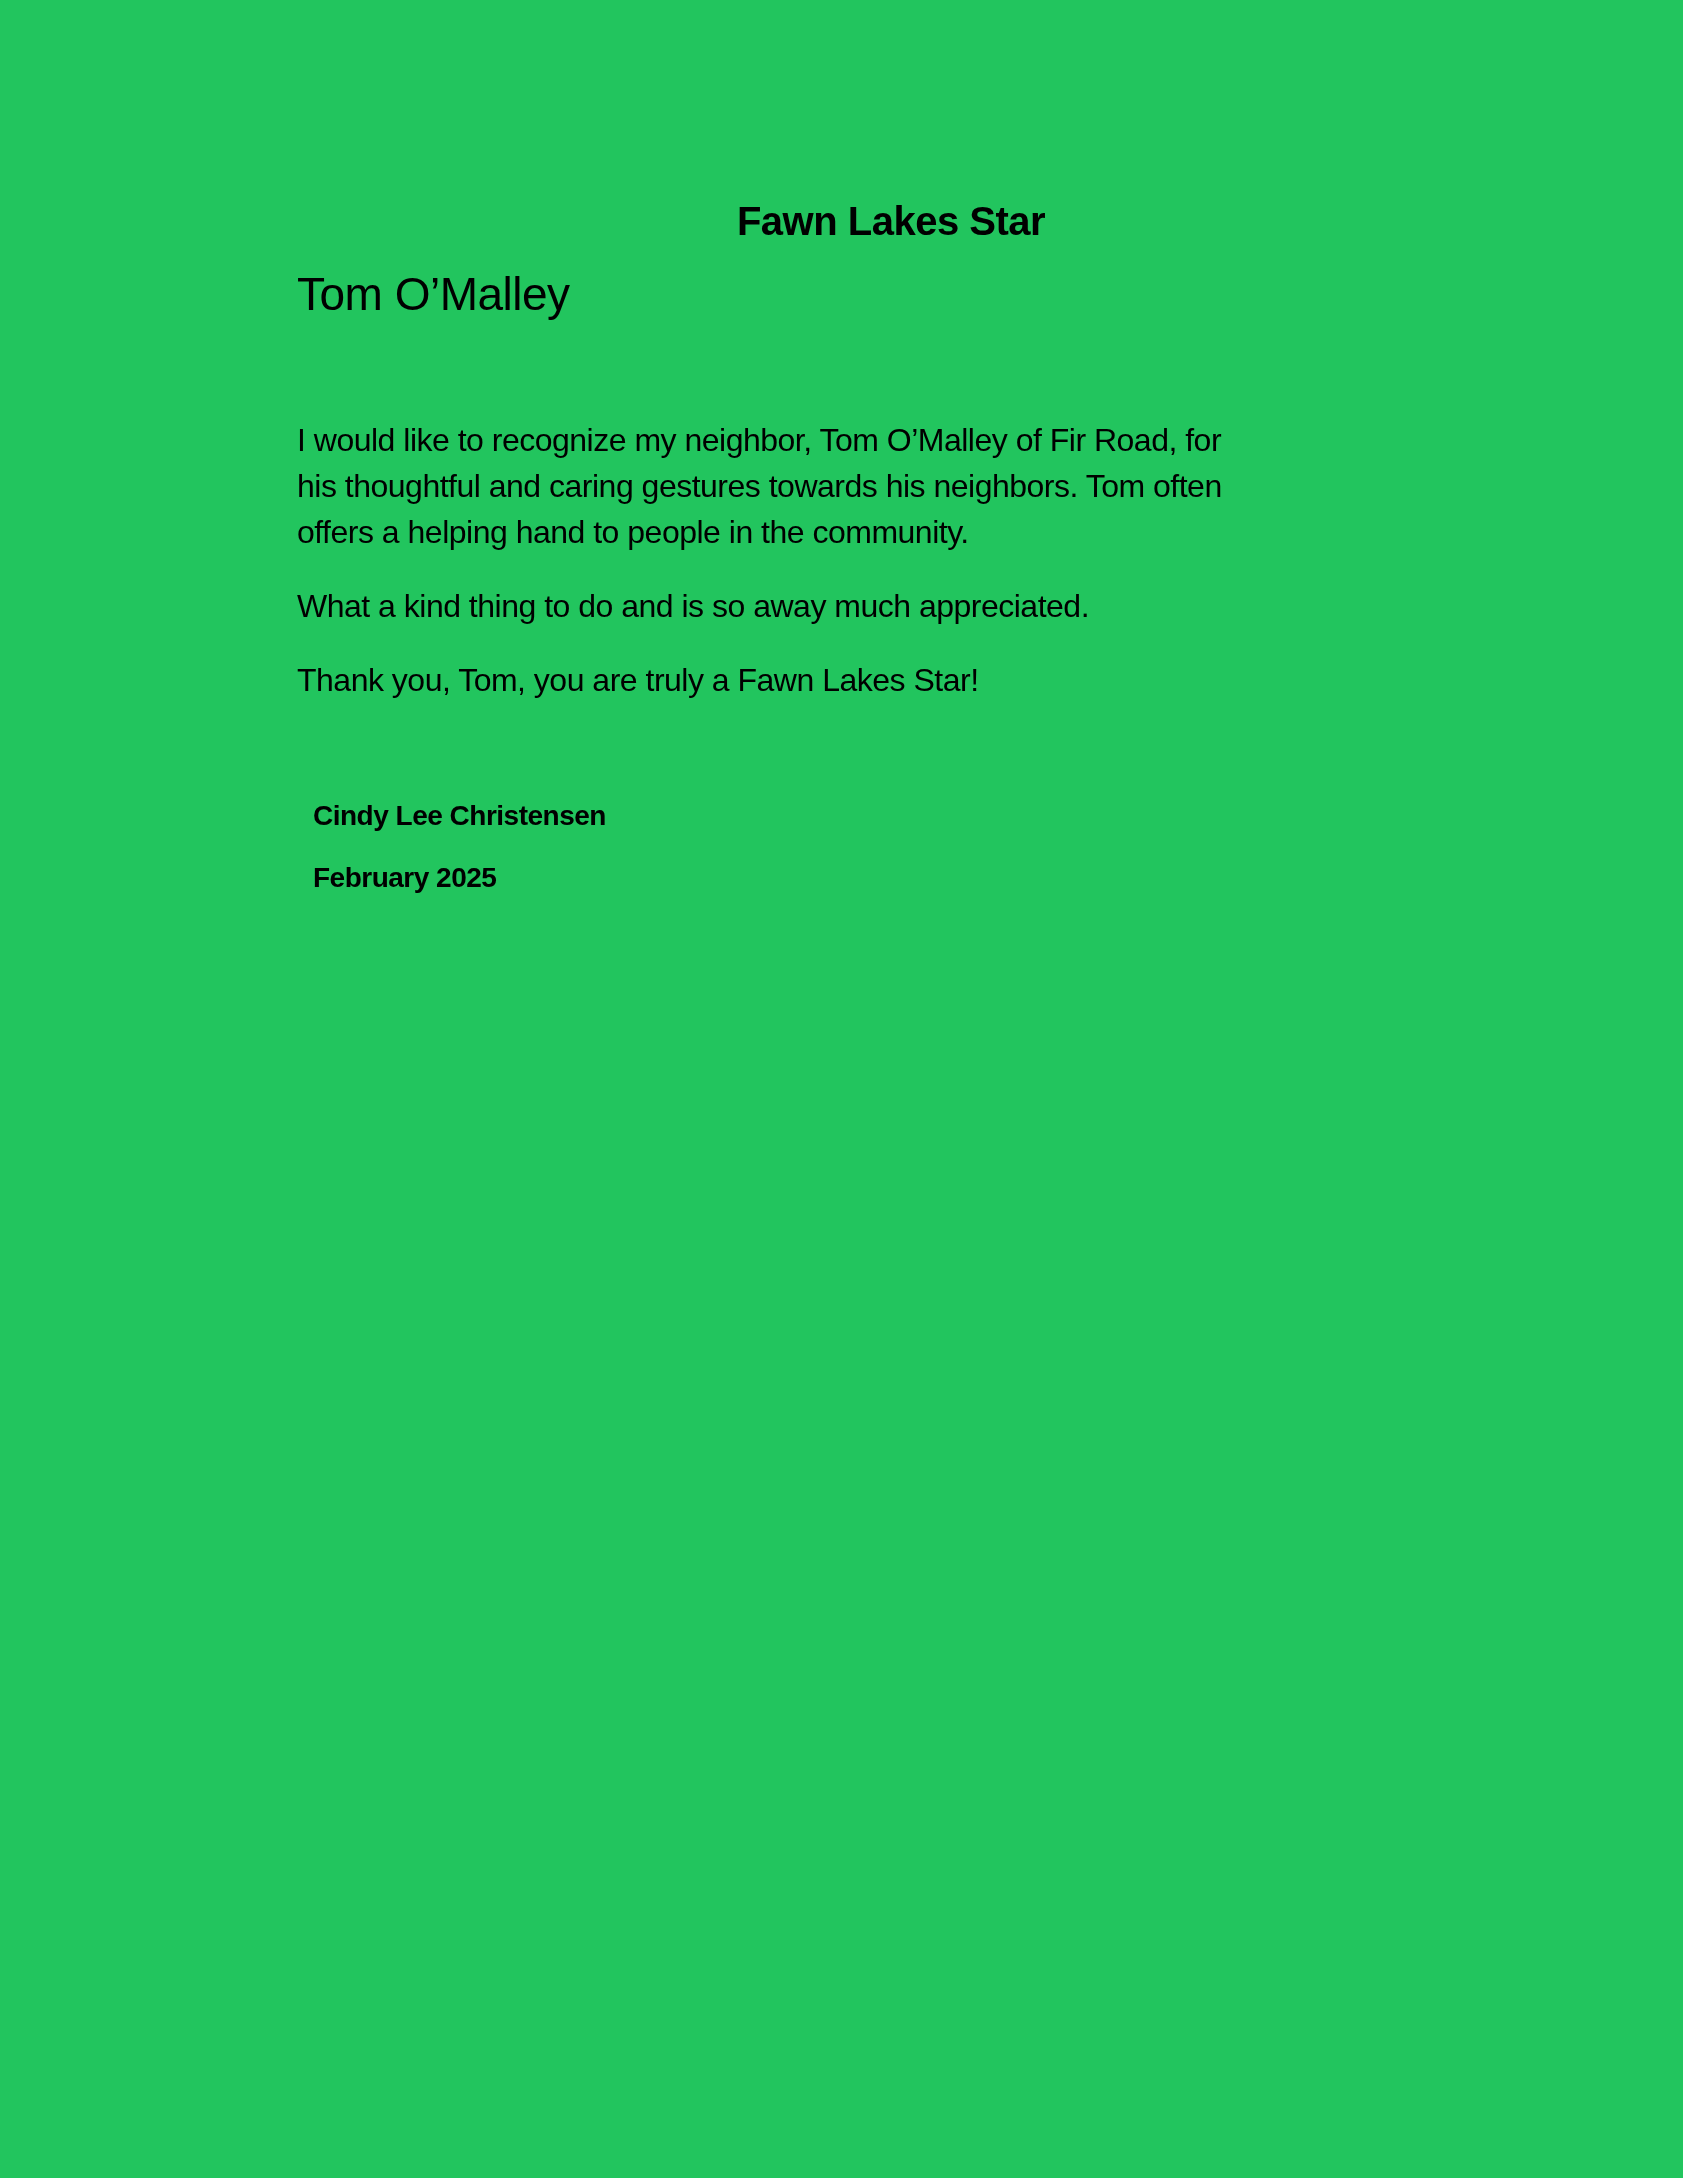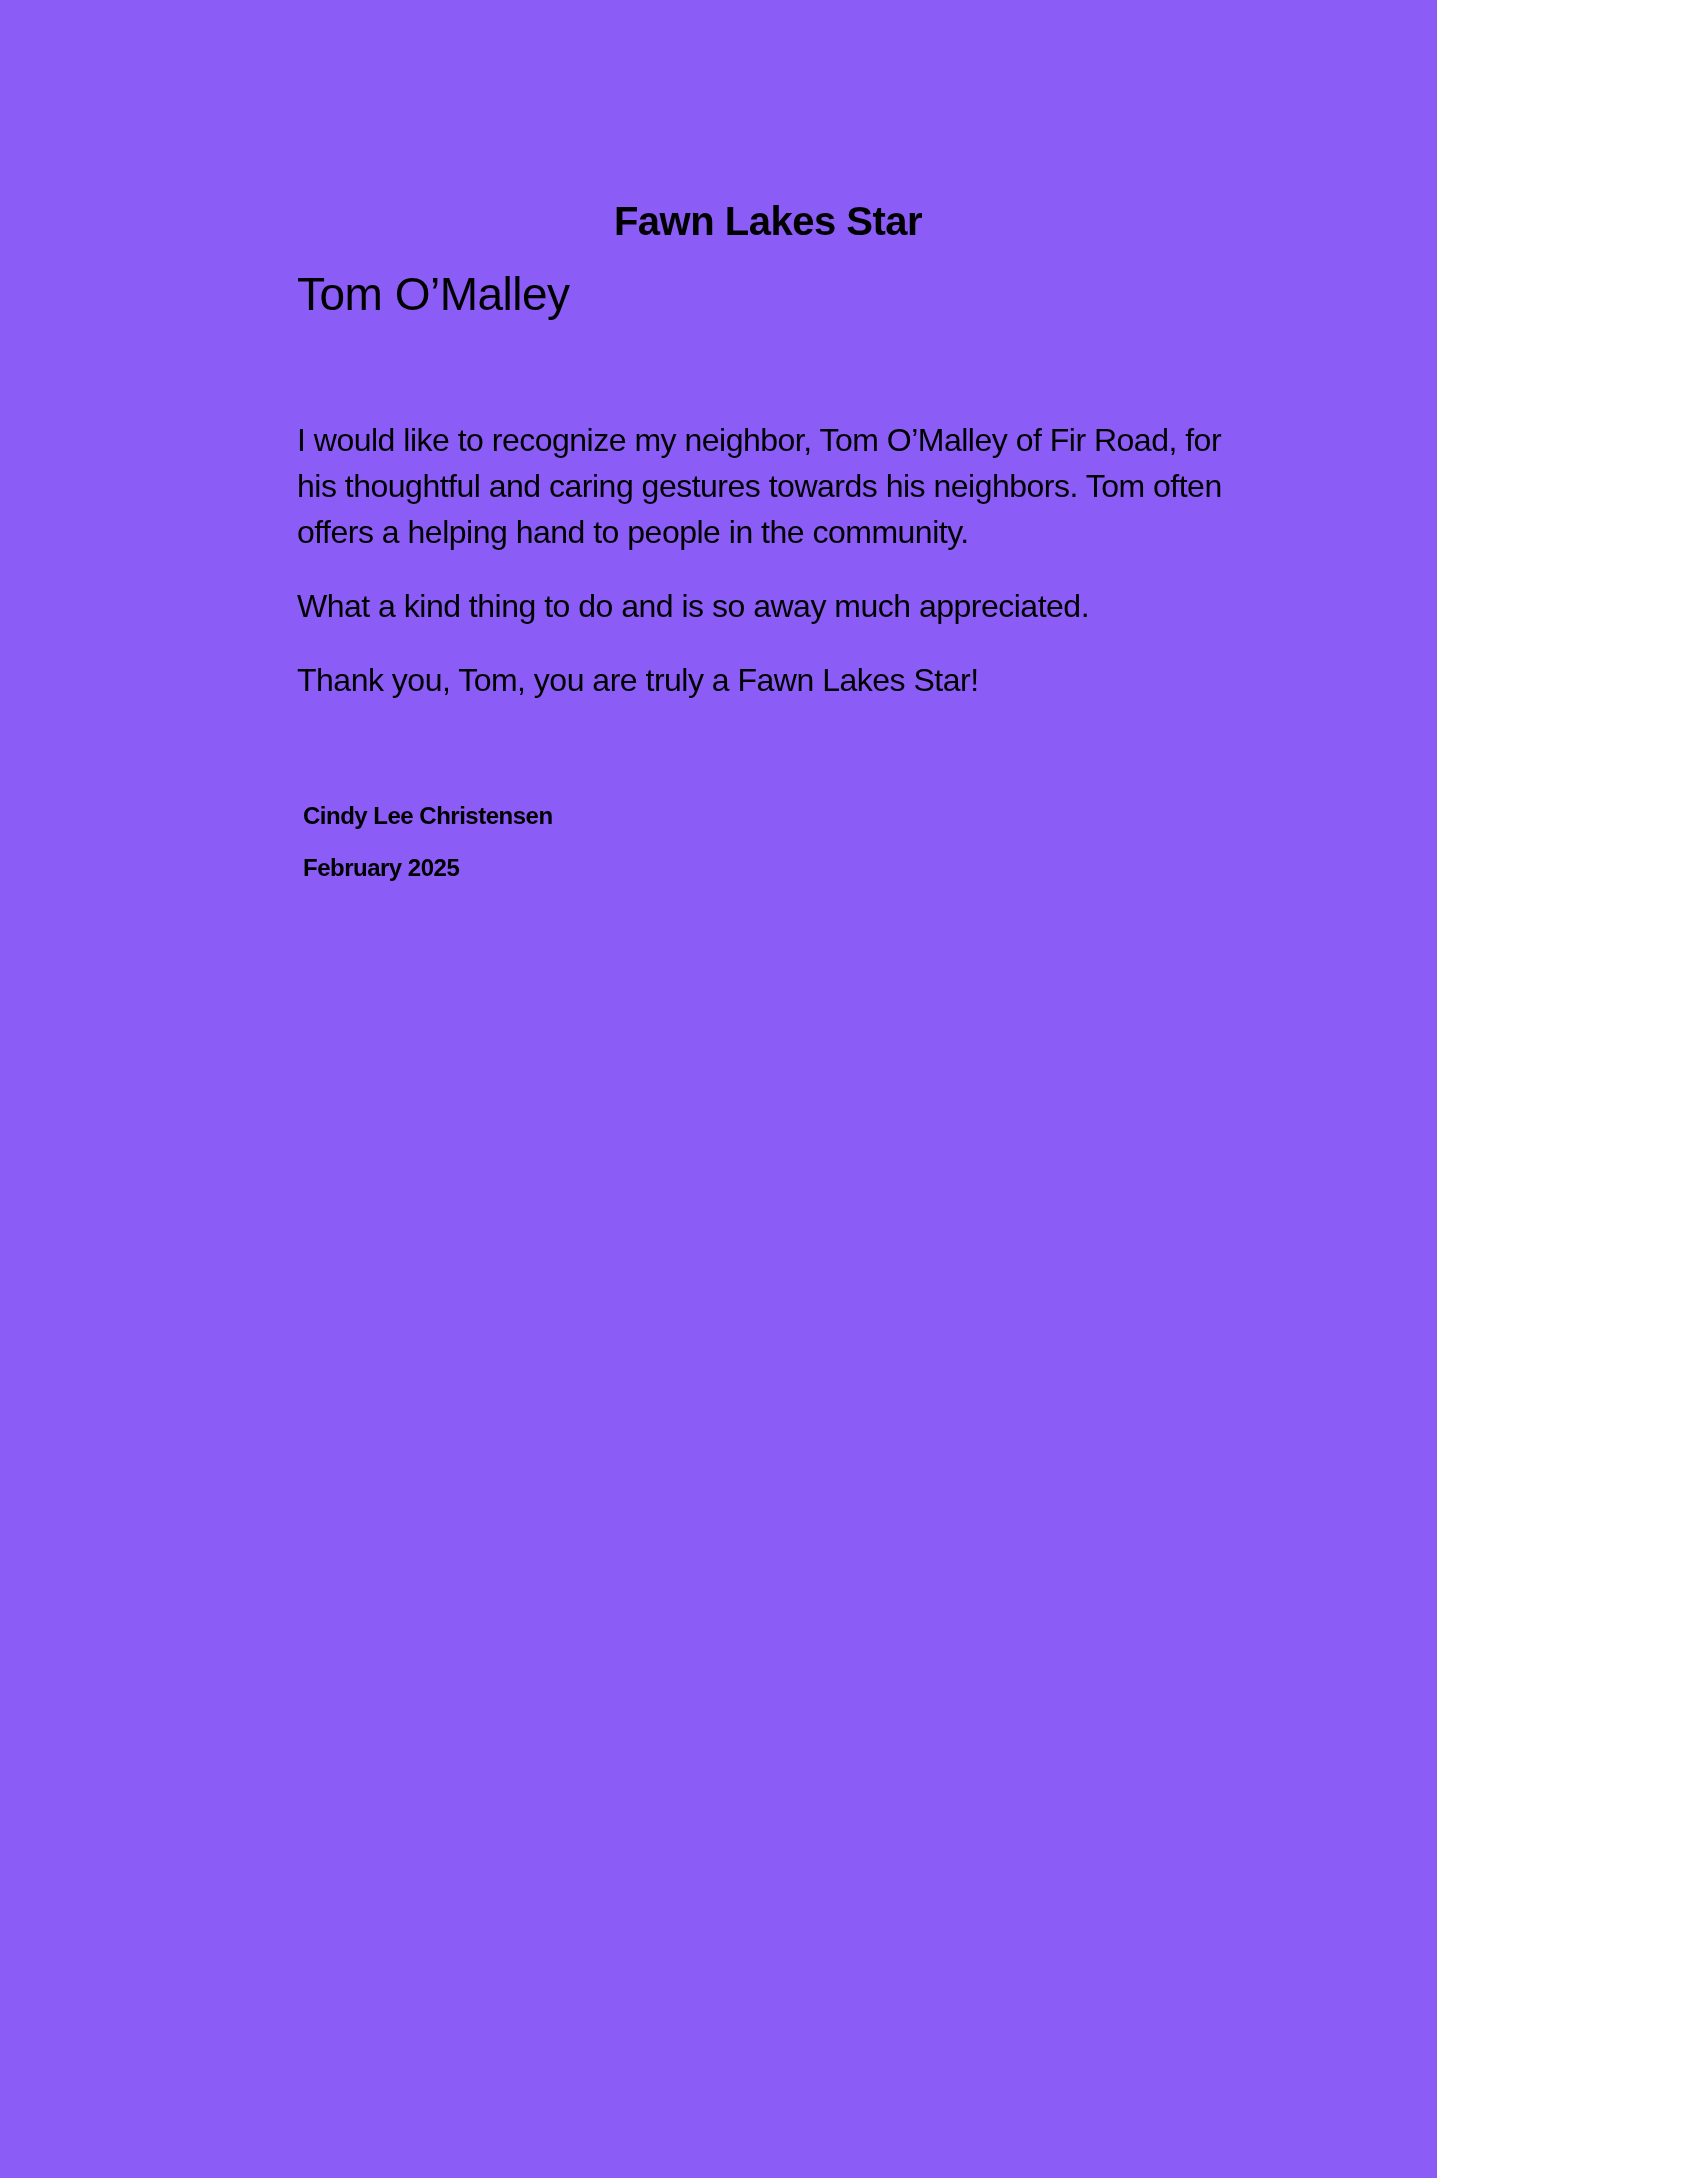--- a/index.html
+++ b/index.html
@@ -2,24 +2,24 @@
 <html><head>
 <meta charset="utf-8">
 <style>
   html, body {
     margin: 0;
     padding: 0;
     background: #ffffff;
   }
   .page {
     position: relative;
-    width: 1437px;
+    width: 1683px;
     height: 2178px;
     box-sizing: border-box;
-    background: #8b5cf6;
+    background: #22c55e;
     color: #000000;
     padding: 194px 198px 0 297px;
     font-family: "Liberation Sans", "DejaVu Sans", sans-serif;
     font-weight: 700;
     overflow: hidden;
   }
   .doc-title {
     margin: 0;
     font-size: 40px;
     line-height: 55px;
@@ -42,22 +42,22 @@
     white-space: pre-line;
     font-weight: 400;
   }
   .para.first {
     margin-top: 95px;
   }
   .signature {
     margin-top: 90px;
   }
   .signature p {
-    margin: 6px;
-    font-size: 24px;
+    margin: 16px;
+    font-size: 28px;
     line-height: 46px;
     letter-spacing: -0.5px;
     font-weight: 700;
   }
 </style>
 </head>
 <body>
 
 <div class="page">
   <h1 class="doc-title">Fawn Lakes Star</h1>

